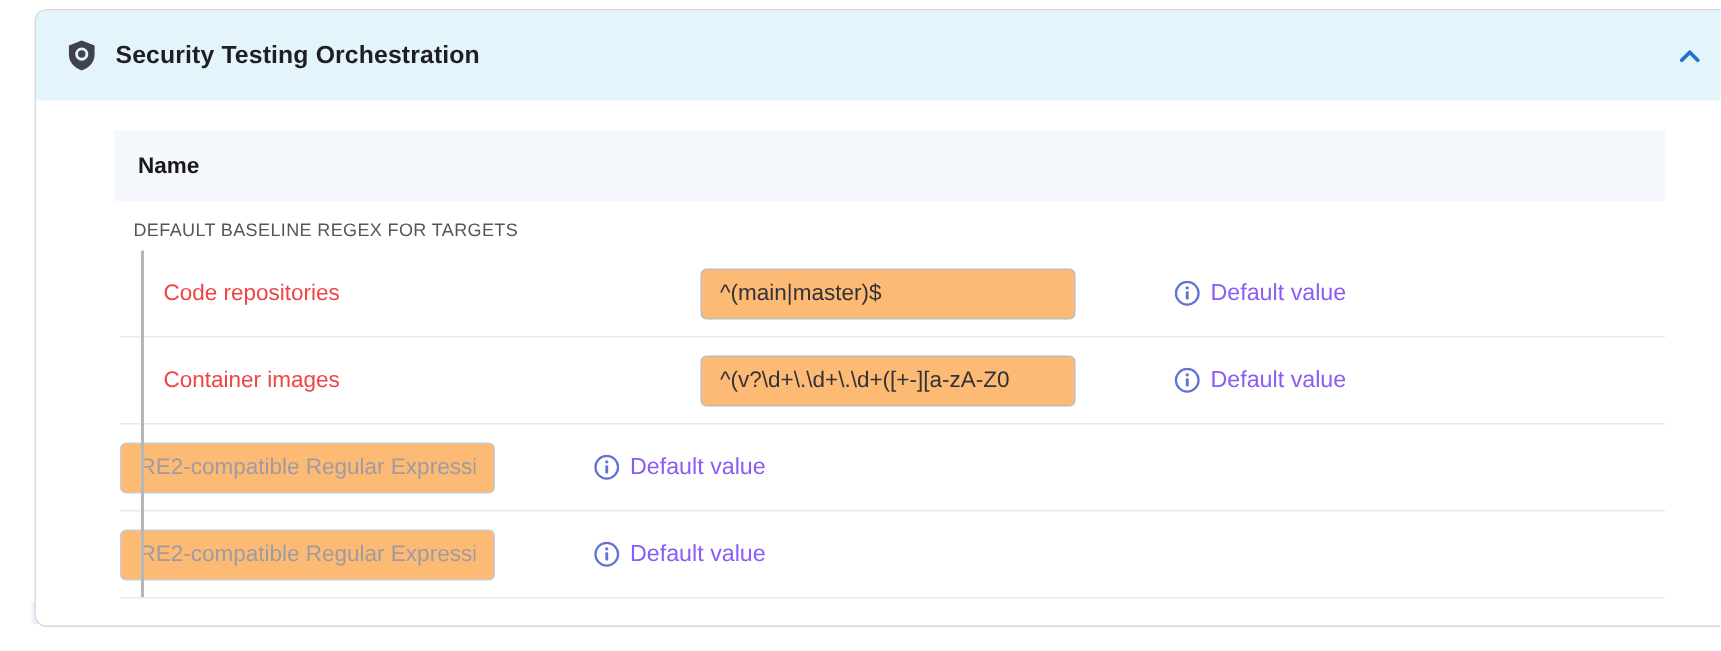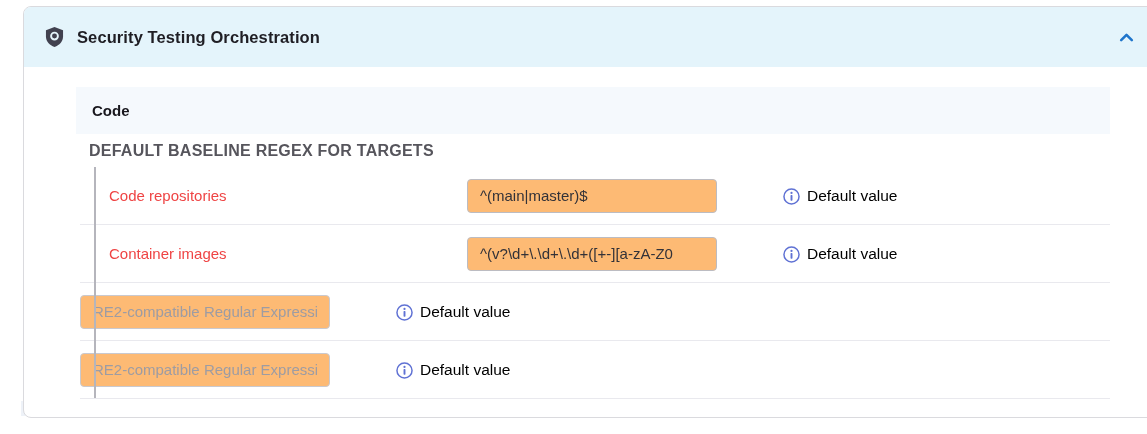--- a/index.html
+++ b/index.html
@@ -49,21 +49,21 @@
     font-size: 15px; font-weight: 700; color: #18171d;
   }
   .thead .col-value {
     flex: 1; padding-left: 16px;
     font-size: 15px; font-weight: 700; color: #18171d;
   }
   .section-label-row {
     height: 33px; display: flex; align-items: flex-end; padding: 0 0 7px 13px;
   }
   .section-label {
-    font-size: 16px; font-weight: 700; color: #56555c; letter-spacing: .25px; text-align: right;
+    font-size: 12px; font-weight: 400; color: #56555c; letter-spacing: .25px; text-align: right;
   }
   .rows-group { position: relative; margin-left: 4px; }
   .group-vline {
     position: absolute; left: 14px; top: 0; bottom: 1px; width: 2px;
     background: #b5b5bc;
   }
   .row {
     display: flex; align-items: center;
     height: 58px;
     border-bottom: 1px solid #e9e9ee;
@@ -78,25 +78,25 @@
     font-size: 15px; color: #333238;
     background: #fdba74;
     border: 1px solid #bcbcc2;
     border-radius: 4px;
     outline: none;
     text-overflow: clip; overflow: hidden; white-space: nowrap;
   }
   .regex-input.empty { border-color: #c9c9cf; }
   .regex-input::placeholder { color: #9d9ca3; opacity: 1; }
   .default-value-link {
-    display: inline-flex; align-items: flex-end;
+    display: inline-flex; align-items: flex-start;
     margin-left: 66px;
     text-decoration: none;
     font-size: 15.5px; font-weight: 400;
-    color: #000000;
+    color: #8b5cf6;
     cursor: pointer;
   }
   .info-icon { width: 17px; height: 17px; margin-right: 7px; flex: 0 0 auto; }
 </style>
 </head>
 <body>
 
 <div class="page">
   <div class="page-bottom-bg"></div>
 
@@ -111,21 +111,21 @@
       <button class="collapse-btn">
         <svg width="17" height="17" viewBox="0 0 16 16">
           <polyline points="3,10.5 8,5.5 13,10.5" fill="none" stroke="#1f75cb" stroke-width="2.4" stroke-linecap="round" stroke-linejoin="round"></polyline>
         </svg>
       </button>
     </div>
 
     <div class="content">
 
       <div class="thead">
-        <div class="col-name">Code</div>
+        <div class="col-name">Name</div>
       </div>
 
       <div class="section-label-row">
         <span class="section-label">DEFAULT BASELINE REGEX FOR TARGETS</span>
       </div>
 
       <div class="rows-group">
         <div class="group-vline"></div>
 
         <div class="row">

